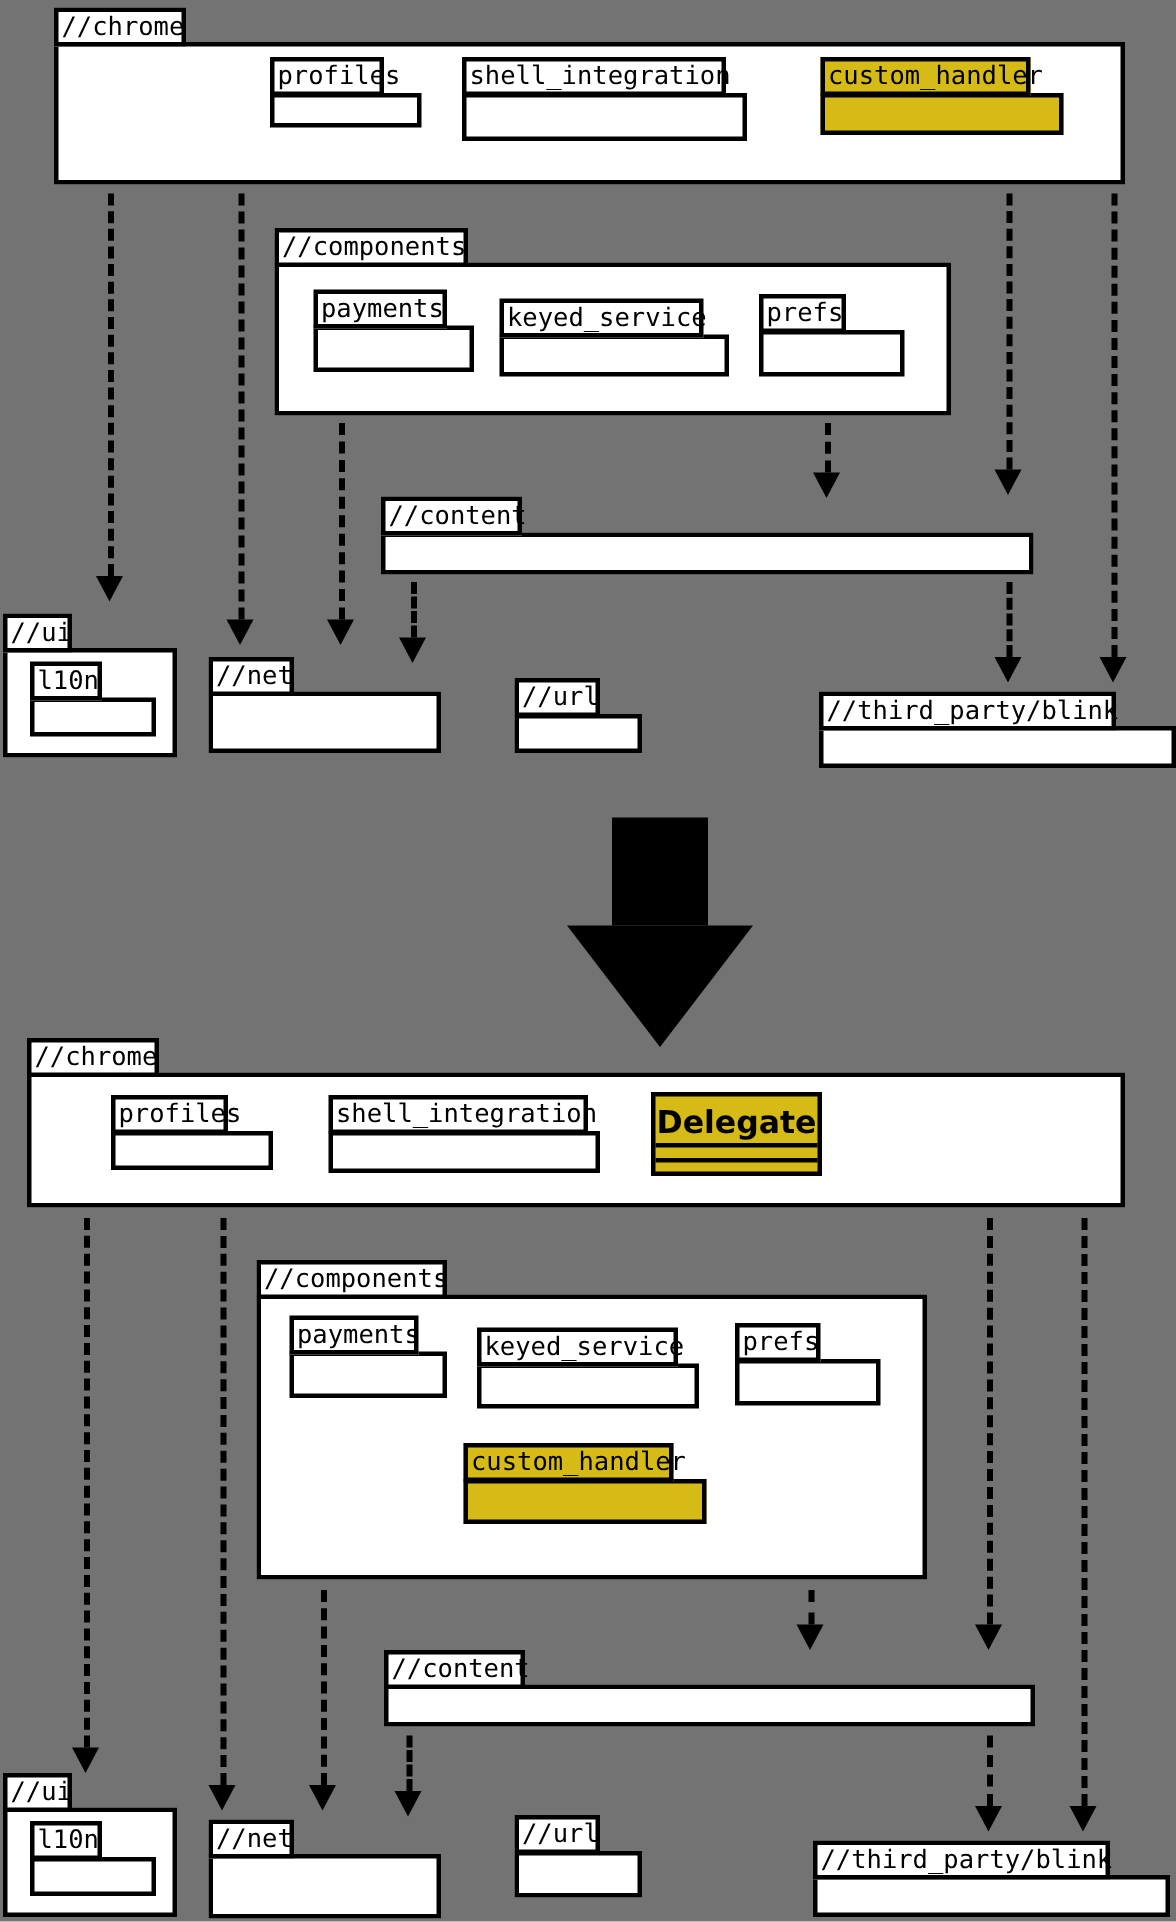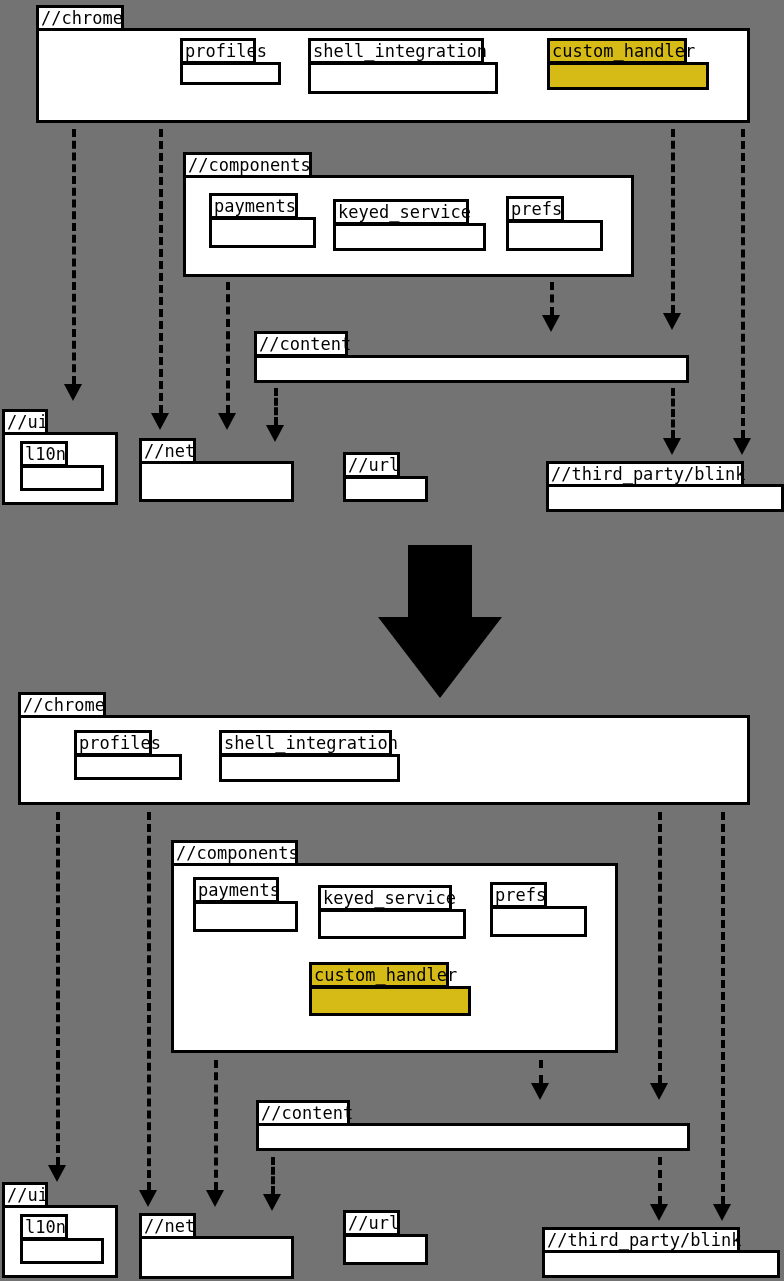--- a/index.html
+++ b/index.html
@@ -222,20 +222,25 @@
   <div class="pkg" style="left:74px; top:730px; width:108px; height:50px;">
     <div class="pkg-tab" style="width:78px;">profiles</div>
     <div class="pkg-body" style="top:24px; width:108px; height:26px;"></div>
   </div>
 
   <div class="pkg" style="left:219px; top:730px; width:181px; height:52px;">
     <div class="pkg-tab" style="width:173px;">shell_integration</div>
     <div class="pkg-body" style="top:24px; width:181px; height:28px;"></div>
   </div>
 
+  <div class="cls" style="left:434px; top:728px; width:114px; height:56px;">
+    <div class="cls-name">Delegate</div>
+    <div class="cls-comp"></div>
+    <div class="cls-comp last"></div>
+  </div>
 
 
   <div class="pkg" style="left:171px; top:840px; width:447px; height:213px;">
     <div class="pkg-tab" style="width:127px;">//components</div>
     <div class="pkg-body" style="top:23px; width:447px; height:190px;"></div>
   </div>
 
   <div class="pkg" style="left:193px; top:877px; width:105px; height:55px;">
     <div class="pkg-tab" style="width:86px;">payments</div>
     <div class="pkg-body" style="top:24px; width:105px; height:31px;"></div>

